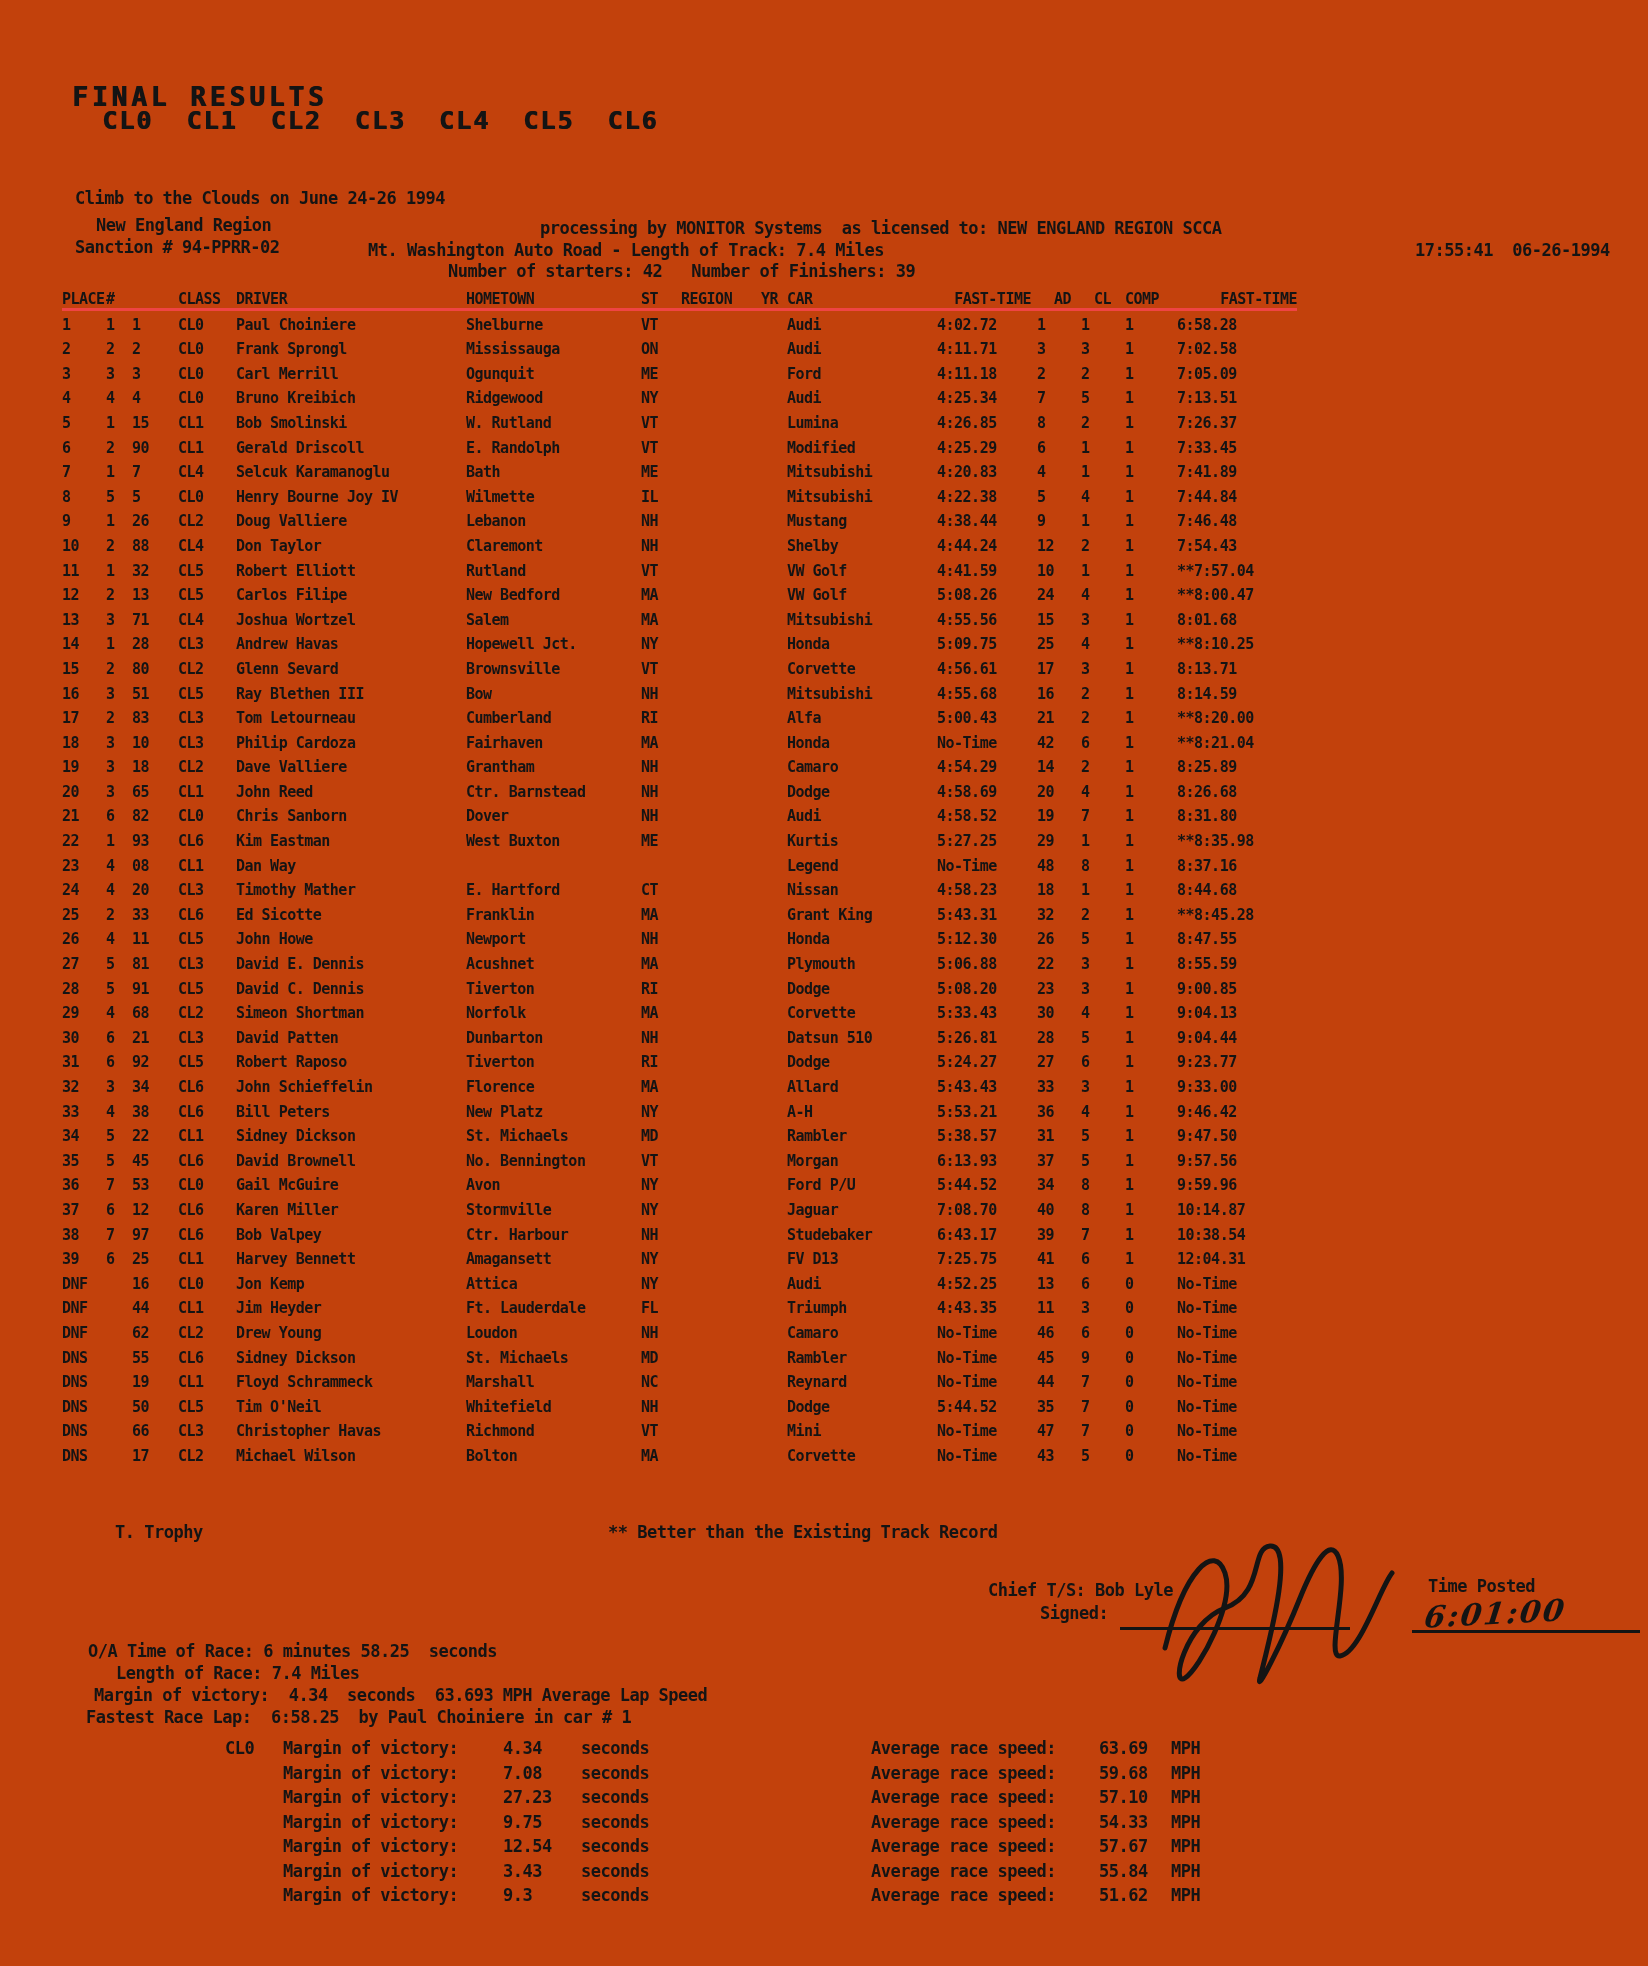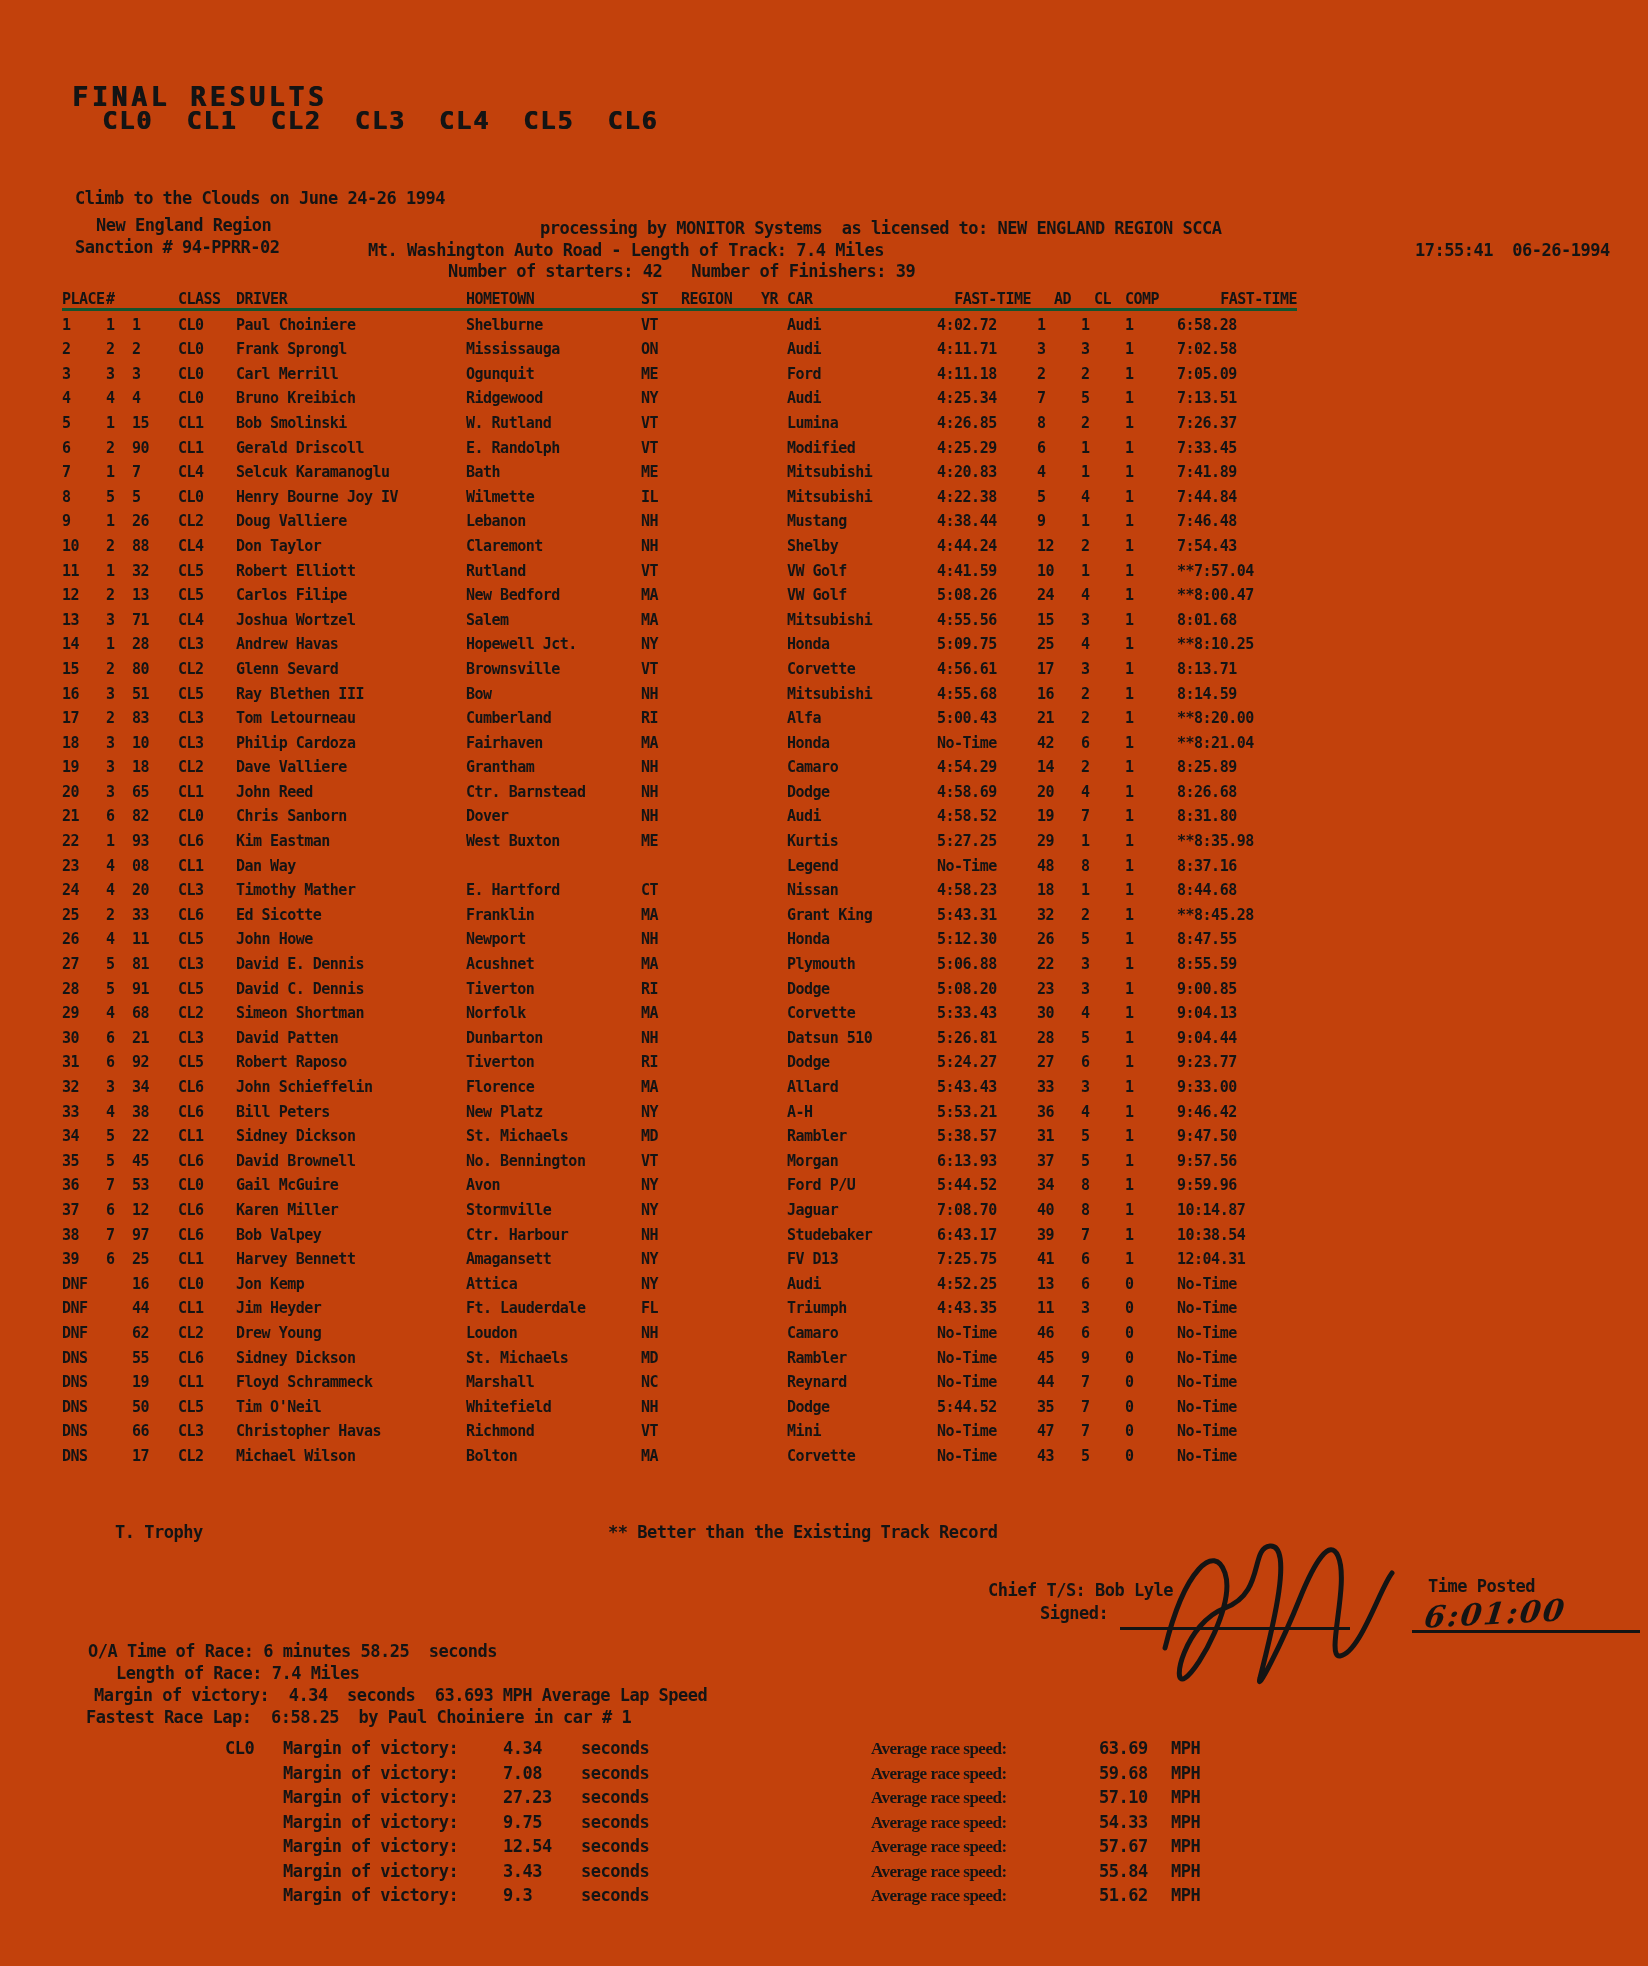--- a/index.html
+++ b/index.html
@@ -20,21 +20,21 @@
   table.results{
     position:absolute;left:62px;top:284px;
     border-collapse:collapse;table-layout:fixed;
     font-size:15px;letter-spacing:-0.5px;
   }
   table.results th, table.results td{
     padding:0;margin:0;overflow:hidden;white-space:pre;
     font-weight:bold;text-align:left;vertical-align:bottom;
   }
   table.results thead tr{height:25px;}
-  table.results thead tr.colhead th{border-bottom:3px solid #14532d;}
+  table.results thead tr.colhead th{border-bottom:3px solid #ef4444;}
   table.results tbody tr{height:24.6px;}
   .col-place{width:44px;}
   .col-cl{width:26px;}
   .col-car{width:46px;}
   .col-class{width:58px;}
   .col-driver{width:230px;}
   .col-hometown{width:175px;}
   .col-st{width:40px;}
   .col-region{width:80px;}
   .col-yr{width:26px;}
@@ -57,21 +57,21 @@
     font-size:30px;letter-spacing:2px;
   }
   
   .class-results{position:absolute;left:225px;top:1738px;font-size:17px;letter-spacing:-0.5px;}
   .cr-row{height:24.5px;white-space:pre;}
   .cr-label{display:inline-block;width:58px;}
   .cr-mlabel{display:inline-block;width:220px;}
   .cr-margin{display:inline-block;width:78px;}
   .cr-seconds{display:inline-block;width:110px;}
   .cr-gap{display:inline-block;width:180px;}
-  .cr-slabel{display:inline-block;width:228px;font-family:Liberation Serif, serif;}
+  .cr-slabel{display:inline-block;width:228px;}
   .cr-speed{display:inline-block;width:72px;}
   .cr-mph{display:inline-block;width:50px;}
   svg.signature{position:absolute;left:1130px;top:1528px;pointer-events:none;}
 </style>
 </head>
 <body>
 
 <div class="page">
 
   <div class="abs t-title" style="left:72px;top:82px;">FINAL RESULTS</div>

